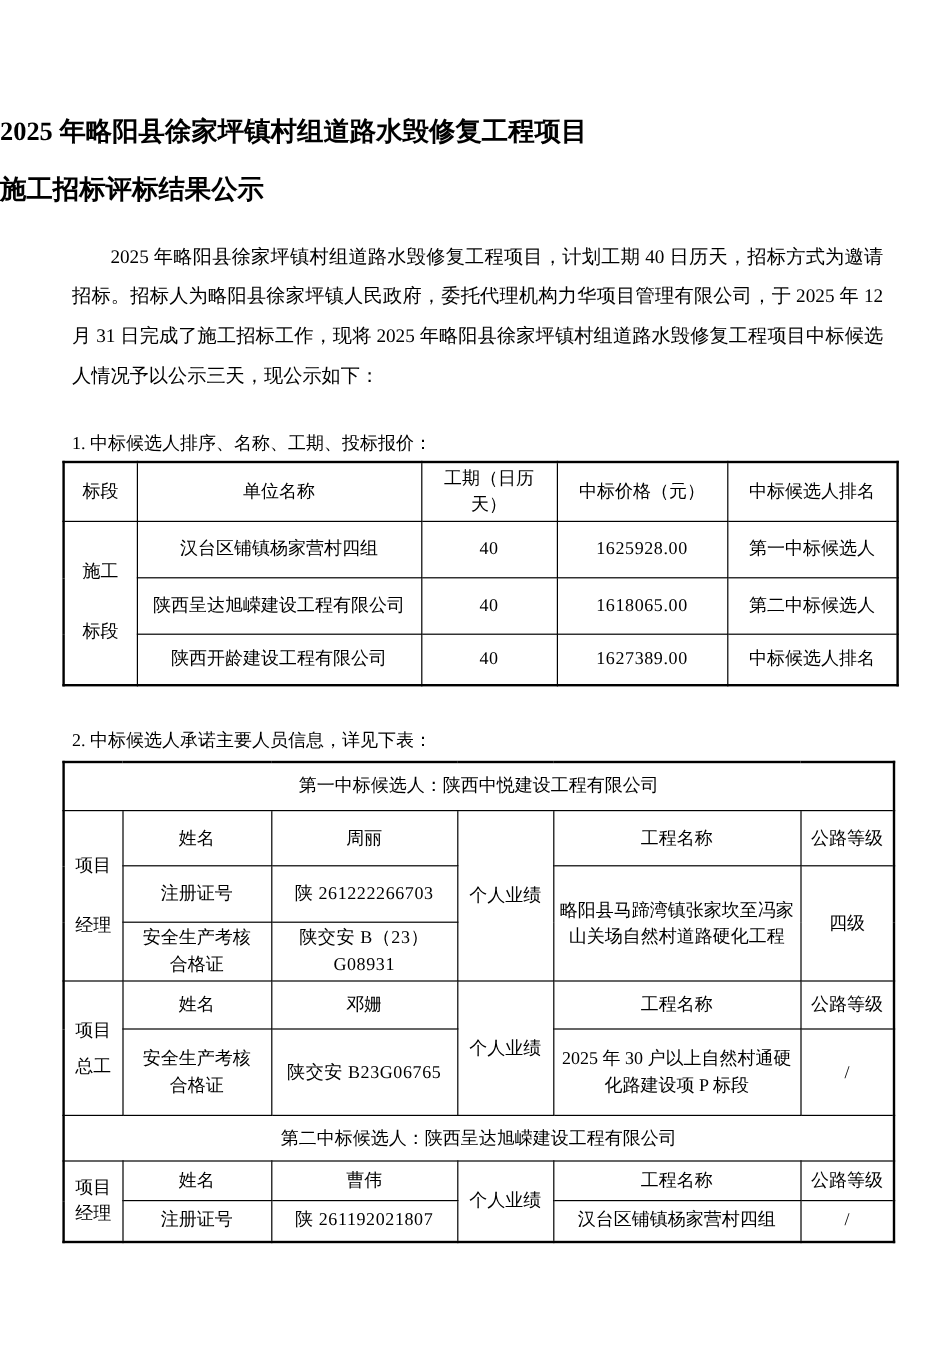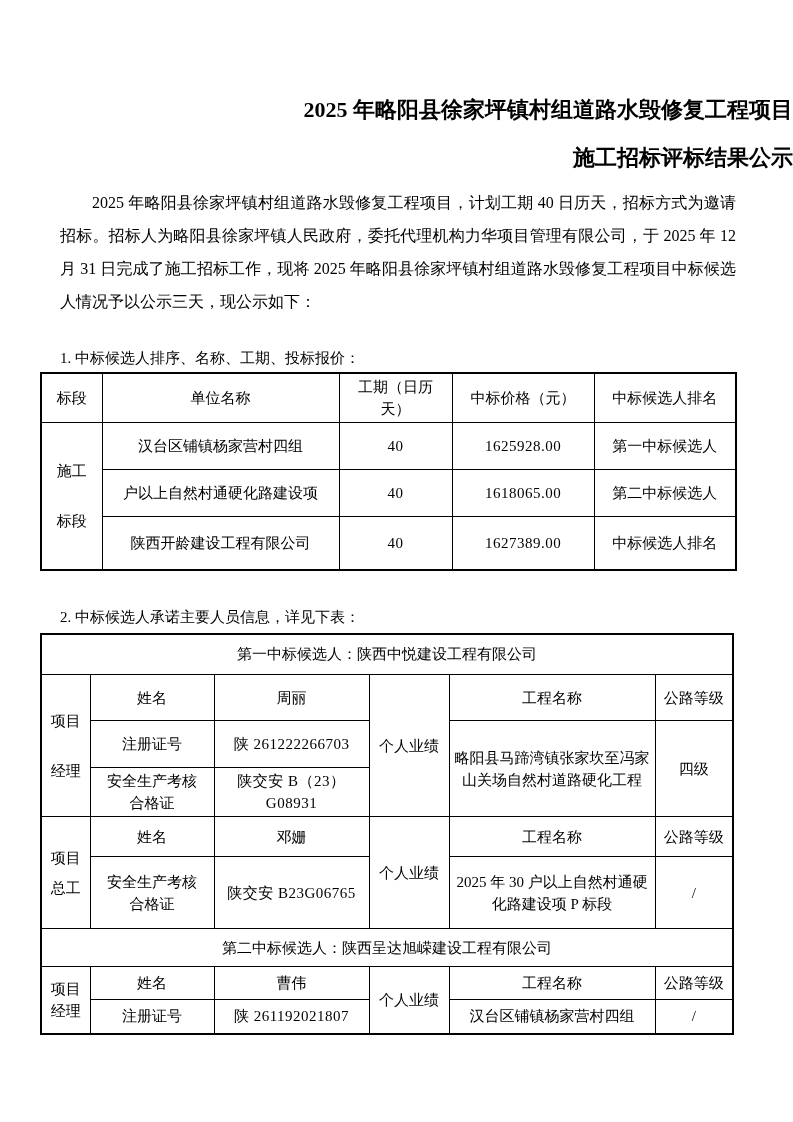--- a/index.html
+++ b/index.html
@@ -12,46 +12,46 @@
     width: 793px;
     height: 1122px;
     background: #ffffff;
     color: #000000;
     font-family: "Liberation Serif", "DejaVu Serif", serif;
     box-sizing: border-box;
     overflow: hidden;
   }
   .doc-title {
     padding-top: 86px;
-    text-align: right;
+    text-align: left;
     font-size: 22px;
     font-weight: 700;
     line-height: 48px;
   }
   .doc-title .title-line { display: block; }
   .intro {
-    margin: 4px 57px 0 60px;
+    margin: 16px 57px 0 60px;
     font-size: 16px;
     line-height: 33px;
     text-align: justify;
     text-indent: 2em;
   }
   .section-heading {
     margin: 30px 57px 0 60px;
     font-size: 15px;
     line-height: 20px;
   }
   .section-heading.second {
     margin-top: 36px;
     font-family: Liberation Serif, serif;
   }
   table.doc-table {
     border-collapse: collapse;
     table-layout: fixed;
-    margin-left: 40px;
+    margin-left: 52px;
     border: 2px solid #000;
   }
   table.doc-table td, table.doc-table th {
     border: 1px solid #000;
     text-align: center;
     vertical-align: middle;
     font-size: 15px;
     font-weight: normal;
     padding: 2px 4px;
     white-space: pre-line;
@@ -97,26 +97,26 @@
     </tr>
     <tr style="height:47px">
       <td rowspan="3" class="lh50">施工
 标段</td>
       <td>汉台区铺镇杨家营村四组</td>
       <td class="num">40</td>
       <td class="num">1625928.00</td>
       <td>第一中标候选人</td>
     </tr>
     <tr style="height:47px">
-      <td>户以上自然村通硬化路建设项</td>
+      <td>陕西呈达旭嵘建设工程有限公司</td>
       <td class="num">40</td>
       <td class="num">1618065.00</td>
       <td>第二中标候选人</td>
     </tr>
-    <tr style="height:53px">
+    <tr style="height:42px">
       <td>陕西开龄建设工程有限公司</td>
       <td class="num">40</td>
       <td class="num">1627389.00</td>
       <td>中标候选人排名</td>
     </tr>
   </tbody>
     </table>
 
   <div class="section-heading second">2. 中标候选人承诺主要人员信息，详见下表：</div>
 

